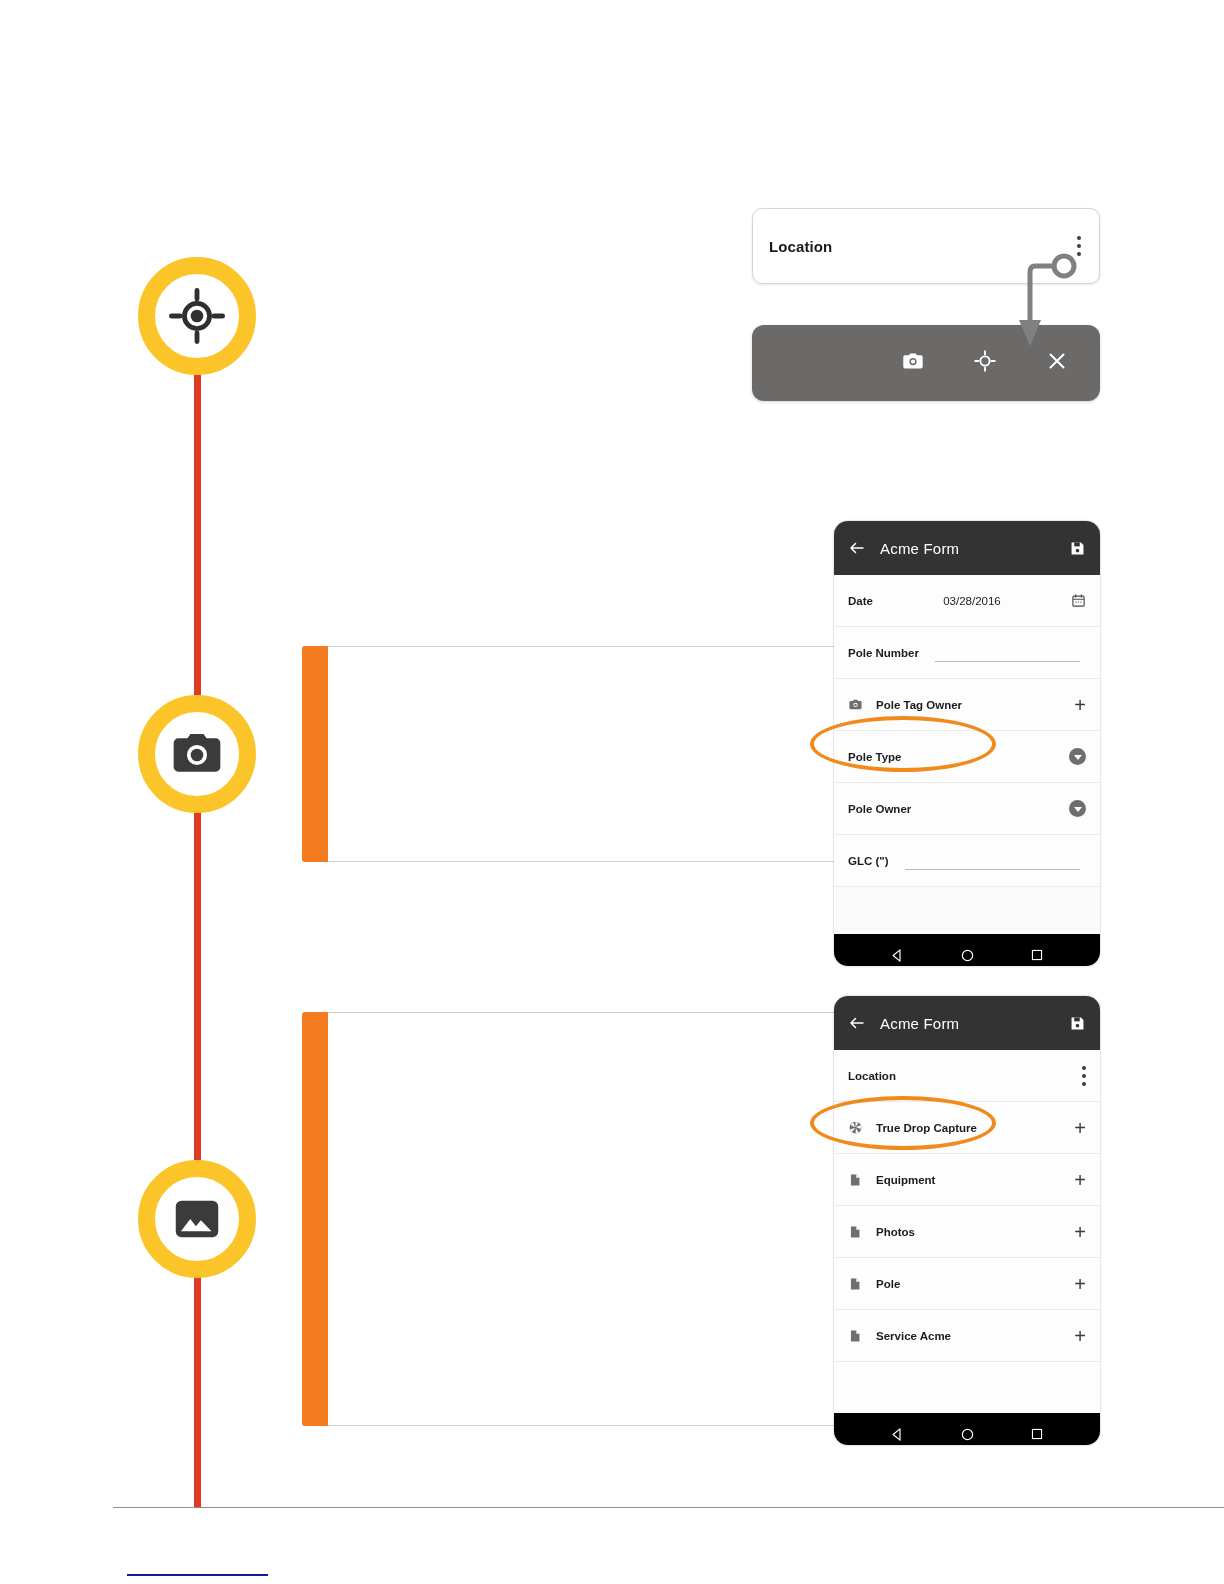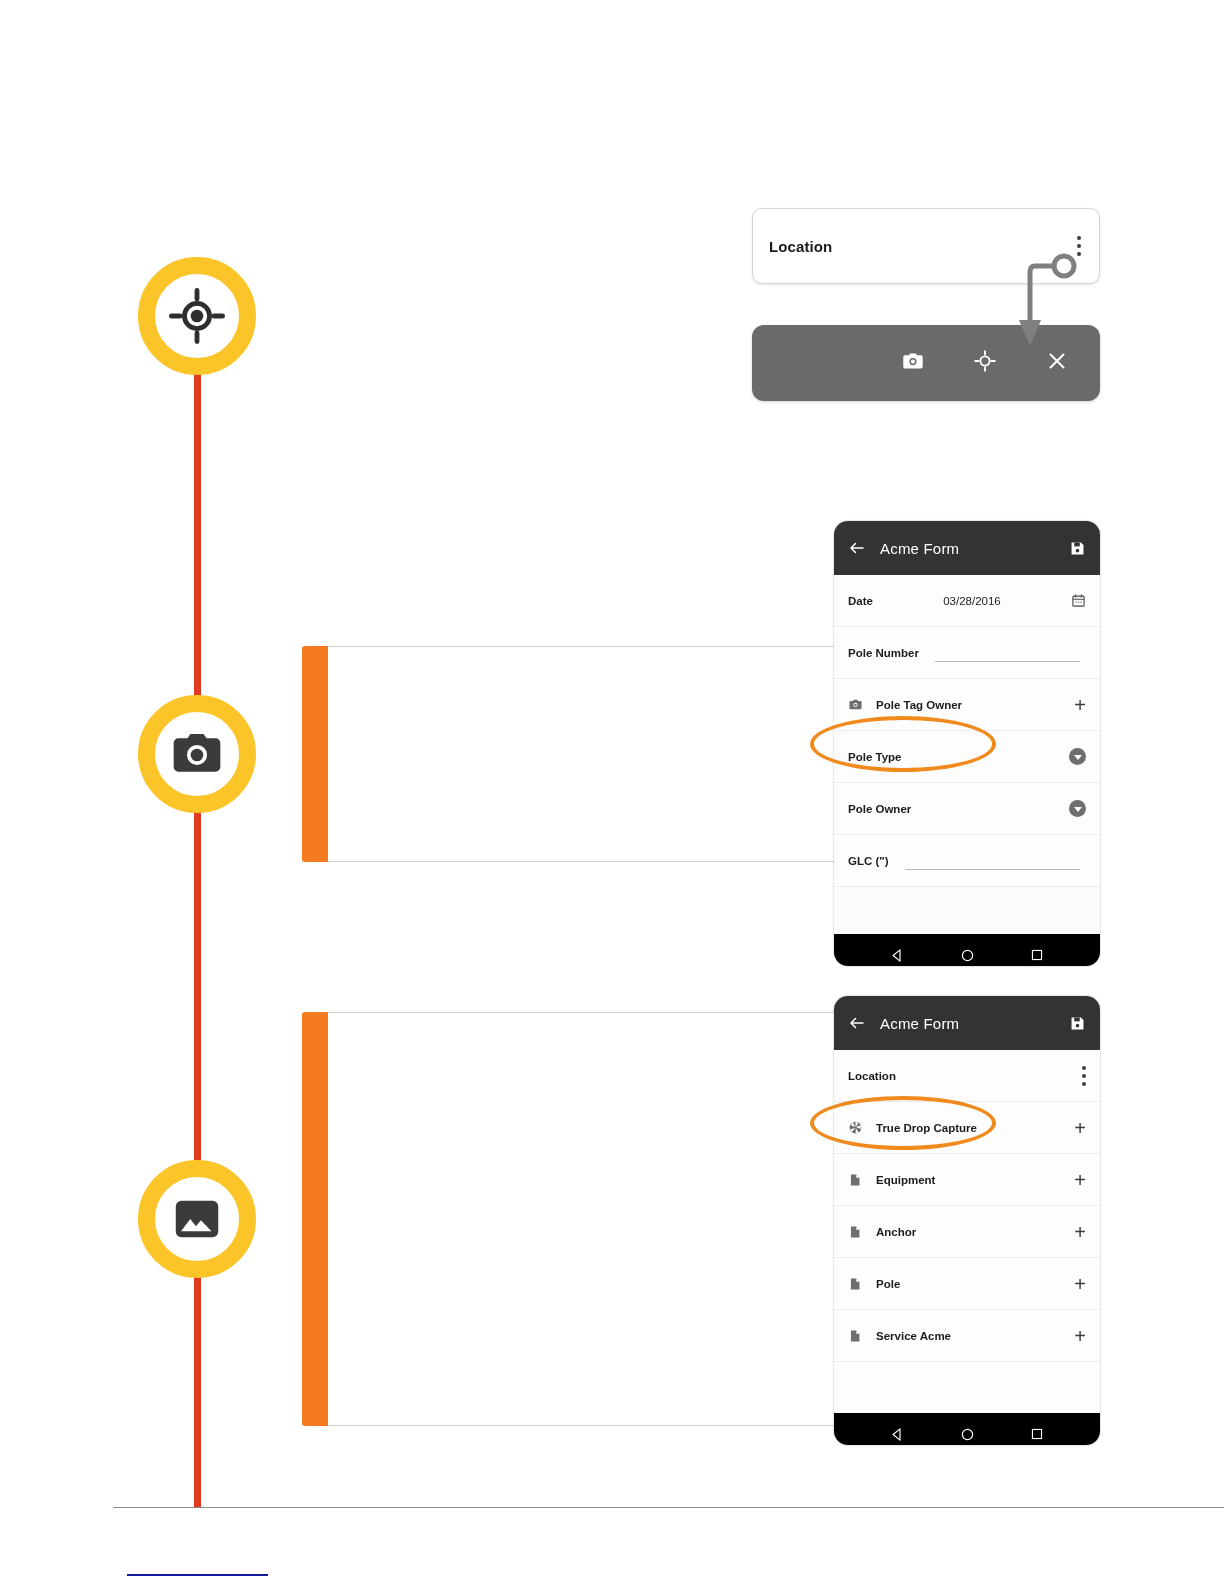--- a/index.html
+++ b/index.html
@@ -514,21 +514,21 @@
       <span class="plus">+</span>
     </div>
 
     <div class="row">
       <span class="leading-icon">
         <svg width="14" height="14" viewBox="0 0 24 24">
           <path fill="#6e6e6e" d="M5 2.4h9.2L19.6 8v13.6H5z"></path>
           <path fill="#ffffff" d="M14.2 2.4 L19.6 8 h-5.4z"></path>
         </svg>
       </span>
-      <span class="field-label">Anchor</span>
+      <span class="field-label">Photos</span>
       <span class="spacer"></span>
       <span class="plus">+</span>
     </div>
 
     <div class="row">
       <span class="leading-icon">
         <svg width="14" height="14" viewBox="0 0 24 24">
           <path fill="#6e6e6e" d="M5 2.4h9.2L19.6 8v13.6H5z"></path>
           <path fill="#ffffff" d="M14.2 2.4 L19.6 8 h-5.4z"></path>
         </svg>

